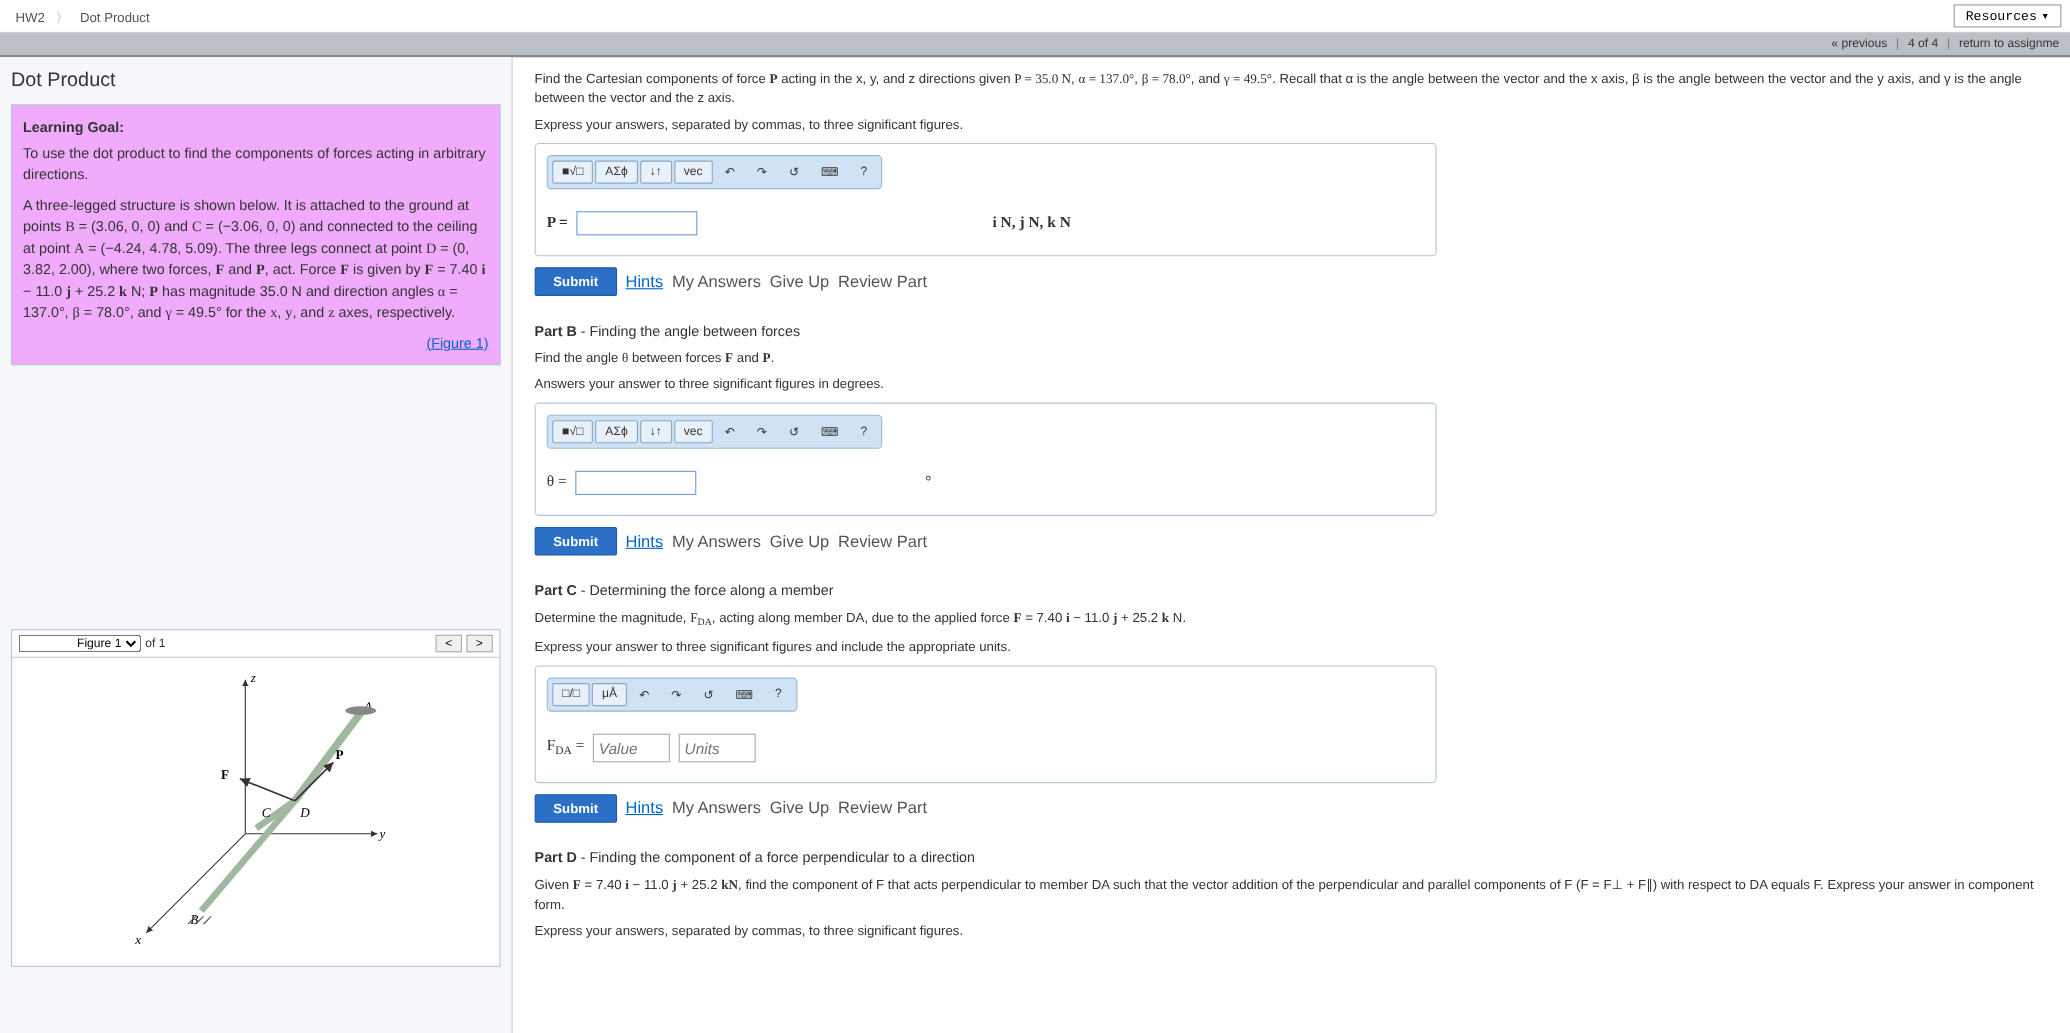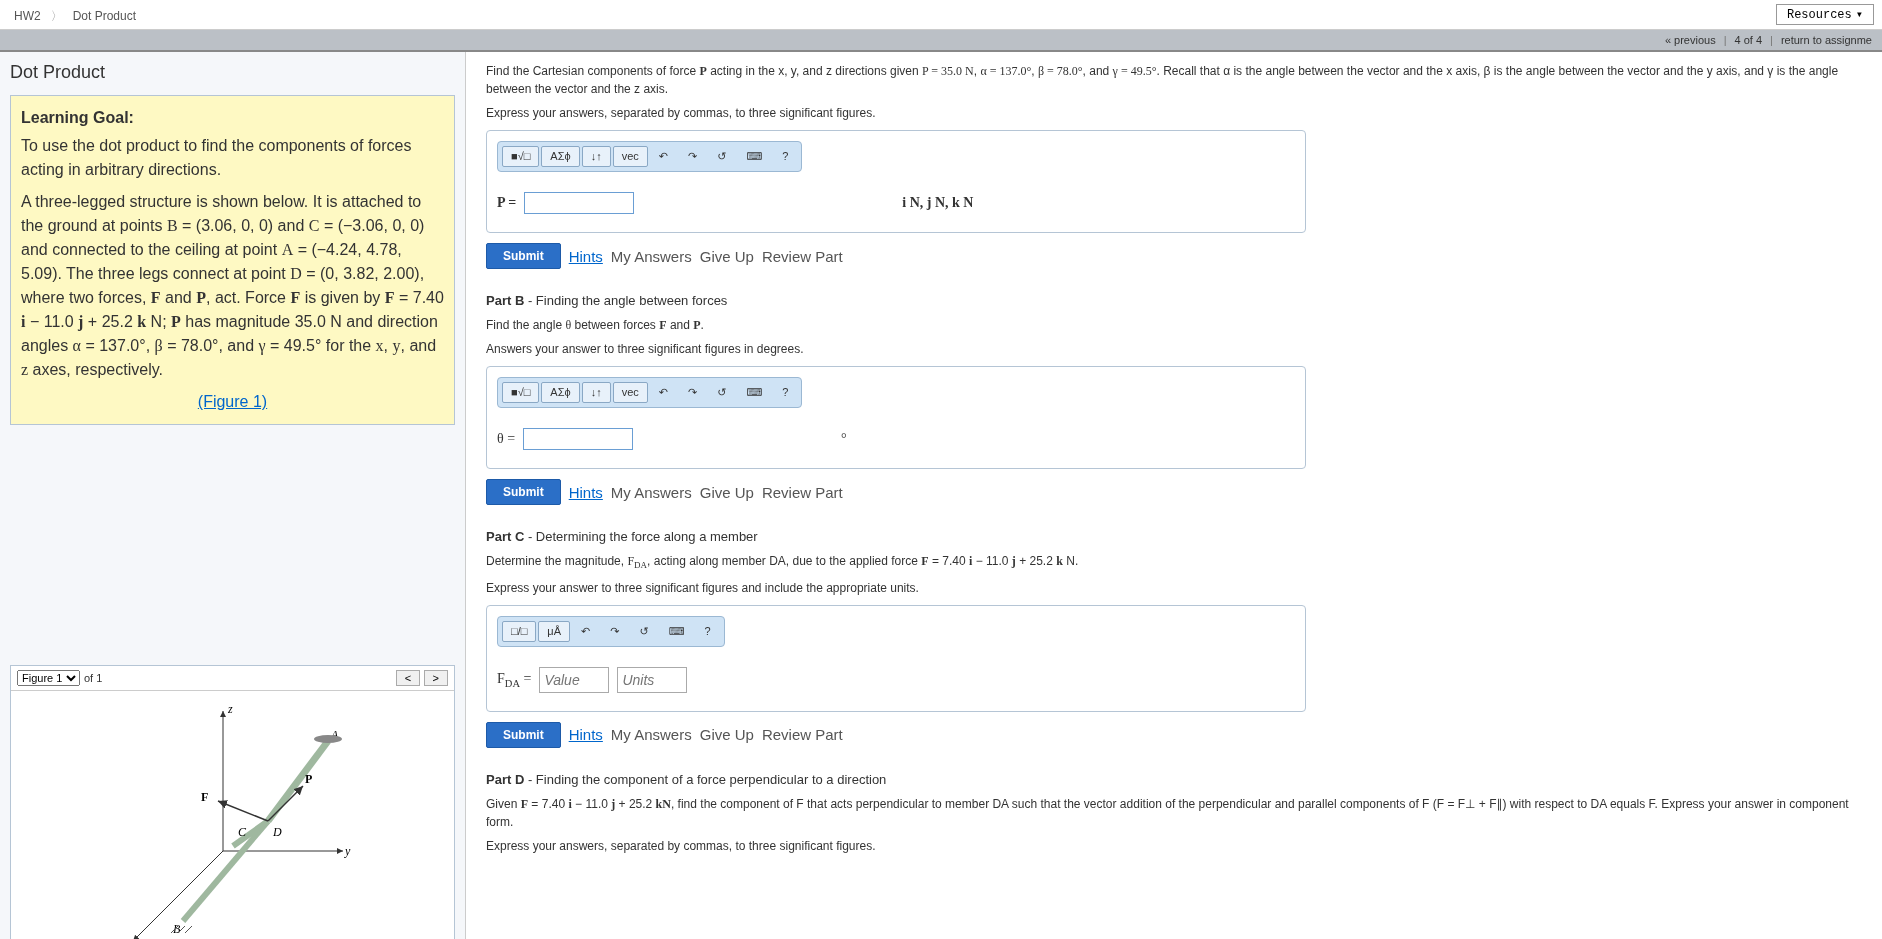--- a/index.html
+++ b/index.html
@@ -13,27 +13,27 @@
 .navbar { display: flex; justify-content: flex-end; align-items: center; padding: 4px 10px; background: #bbc0c6; border-bottom: 2px solid #888; font-size: 11px; }
 .navbar a { color: #333; text-decoration: none; }
 .navbar .sep { margin: 0 8px; color: #777; }
 
 .main { display: flex; }
 .left { width: 466px; padding: 10px; background: #f5f7fa; border-right: 1px solid #ccc; min-height: 900px; }
 .right { flex: 1; padding: 10px 20px; }
 
 h1.page-title { font-size: 18px; font-weight: normal; margin-bottom: 12px; color: #333; }
 
-.goal-box { border: 1px solid #b5c5d5; background: #fef9c3; padding: 10px; font-size: 16px; line-height: 1.5; }
+.goal-box { border: 1px solid #b5c5d5; background: #f0abfc; padding: 10px; font-size: 13px; line-height: 1.5; }
 .goal-box .lg { font-weight: bold; margin-bottom: 4px; }
-.figure-link { color: #0066cc; text-align: center; display: block; margin-top: 8px; text-decoration: underline; }
+.figure-link { color: #0066cc; text-align: right; display: block; margin-top: 8px; text-decoration: underline; }
 
 .figure-panel { border: 1px solid #b5c5d5; background: #fff; margin-top: 240px; }
 .figure-header { display: flex; align-items: center; padding: 4px 6px; border-bottom: 1px solid #ccc; }
-.fig-select { font-size: 11px; }
+.fig-select { font-size: 11px; padding-left: 48px; }
 .fig-of { margin-left: 4px; font-size: 11px; }
 .fig-nav { margin-left: auto; }
 .fig-nav button { border: 1px solid #aaa; background: #f0f0f0; padding: 1px 8px; font-size: 11px; }
 .figure-body { padding: 10px; display: flex; justify-content: center; }
 
 .part { margin-bottom: 24px; }
 .part-header { font-size: 13px; margin-bottom: 8px; }
 .part-header b { font-weight: bold; }
 .part-prompt { font-size: 12px; margin-bottom: 8px; line-height: 1.5; }
 .part-instr { font-weight: normal; font-size: 12px; margin-bottom: 10px; }

